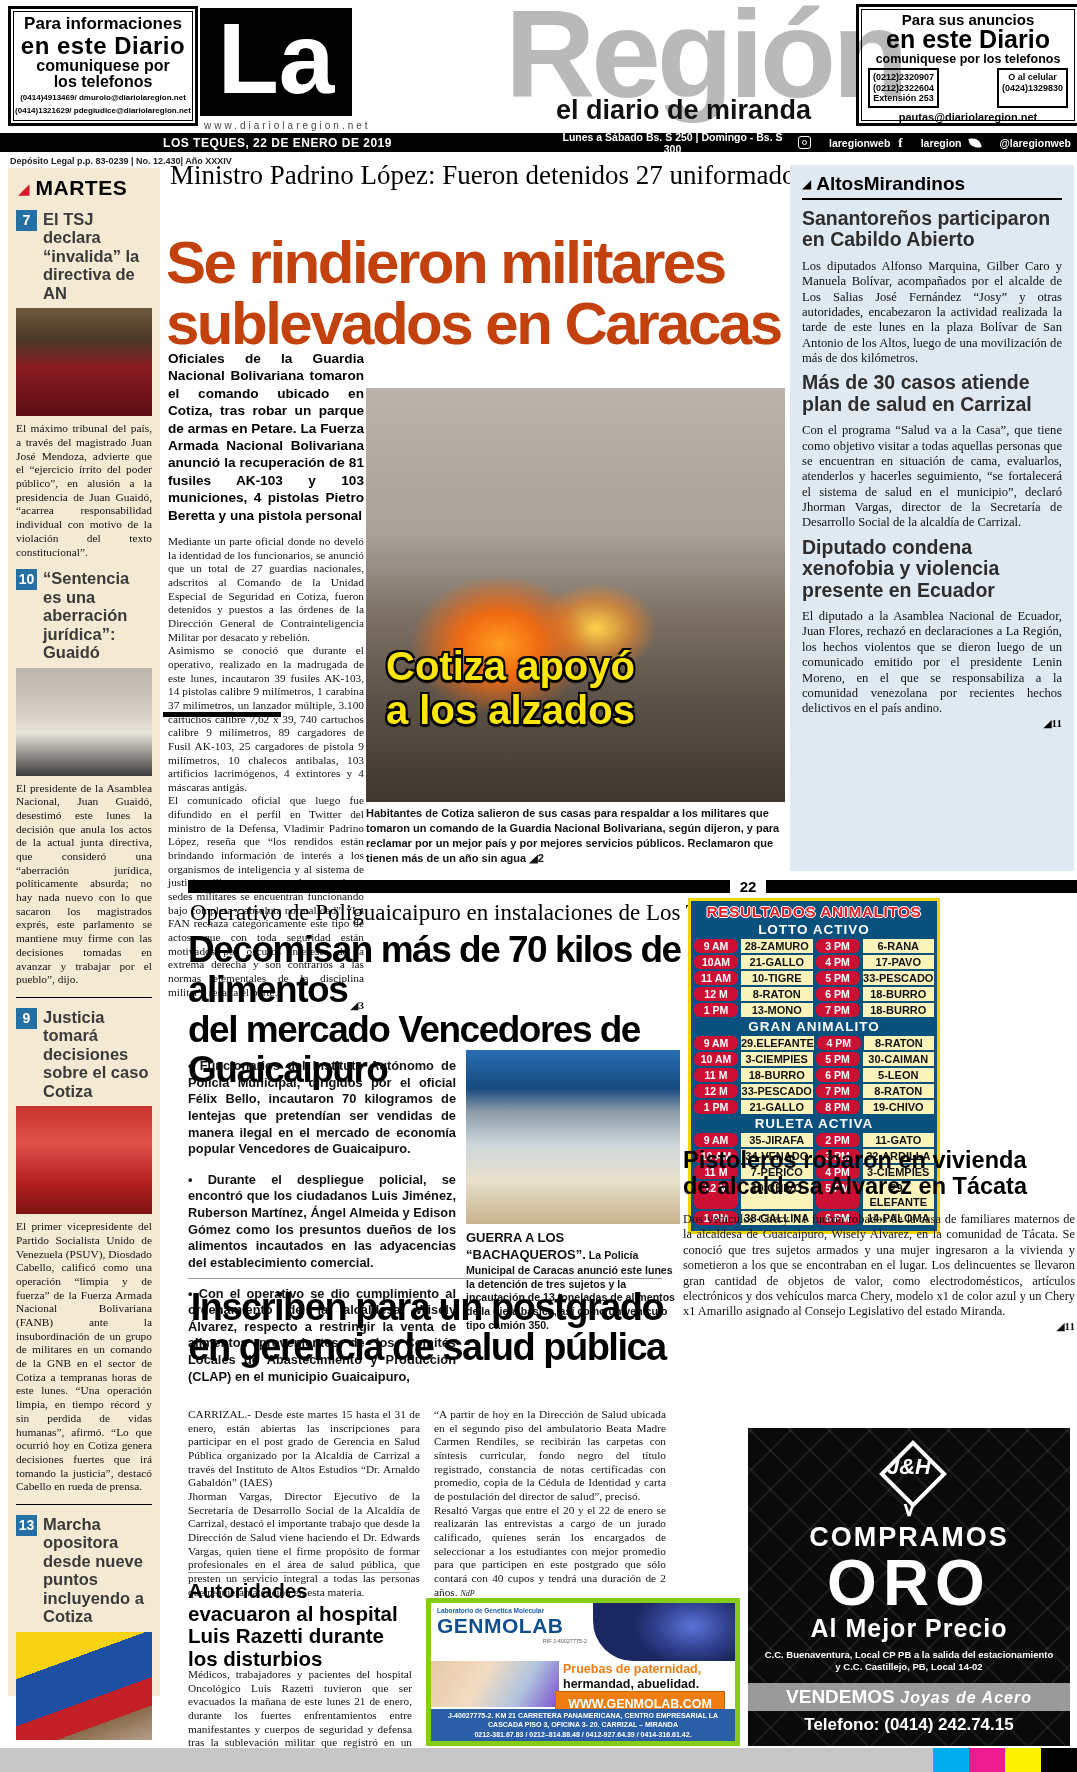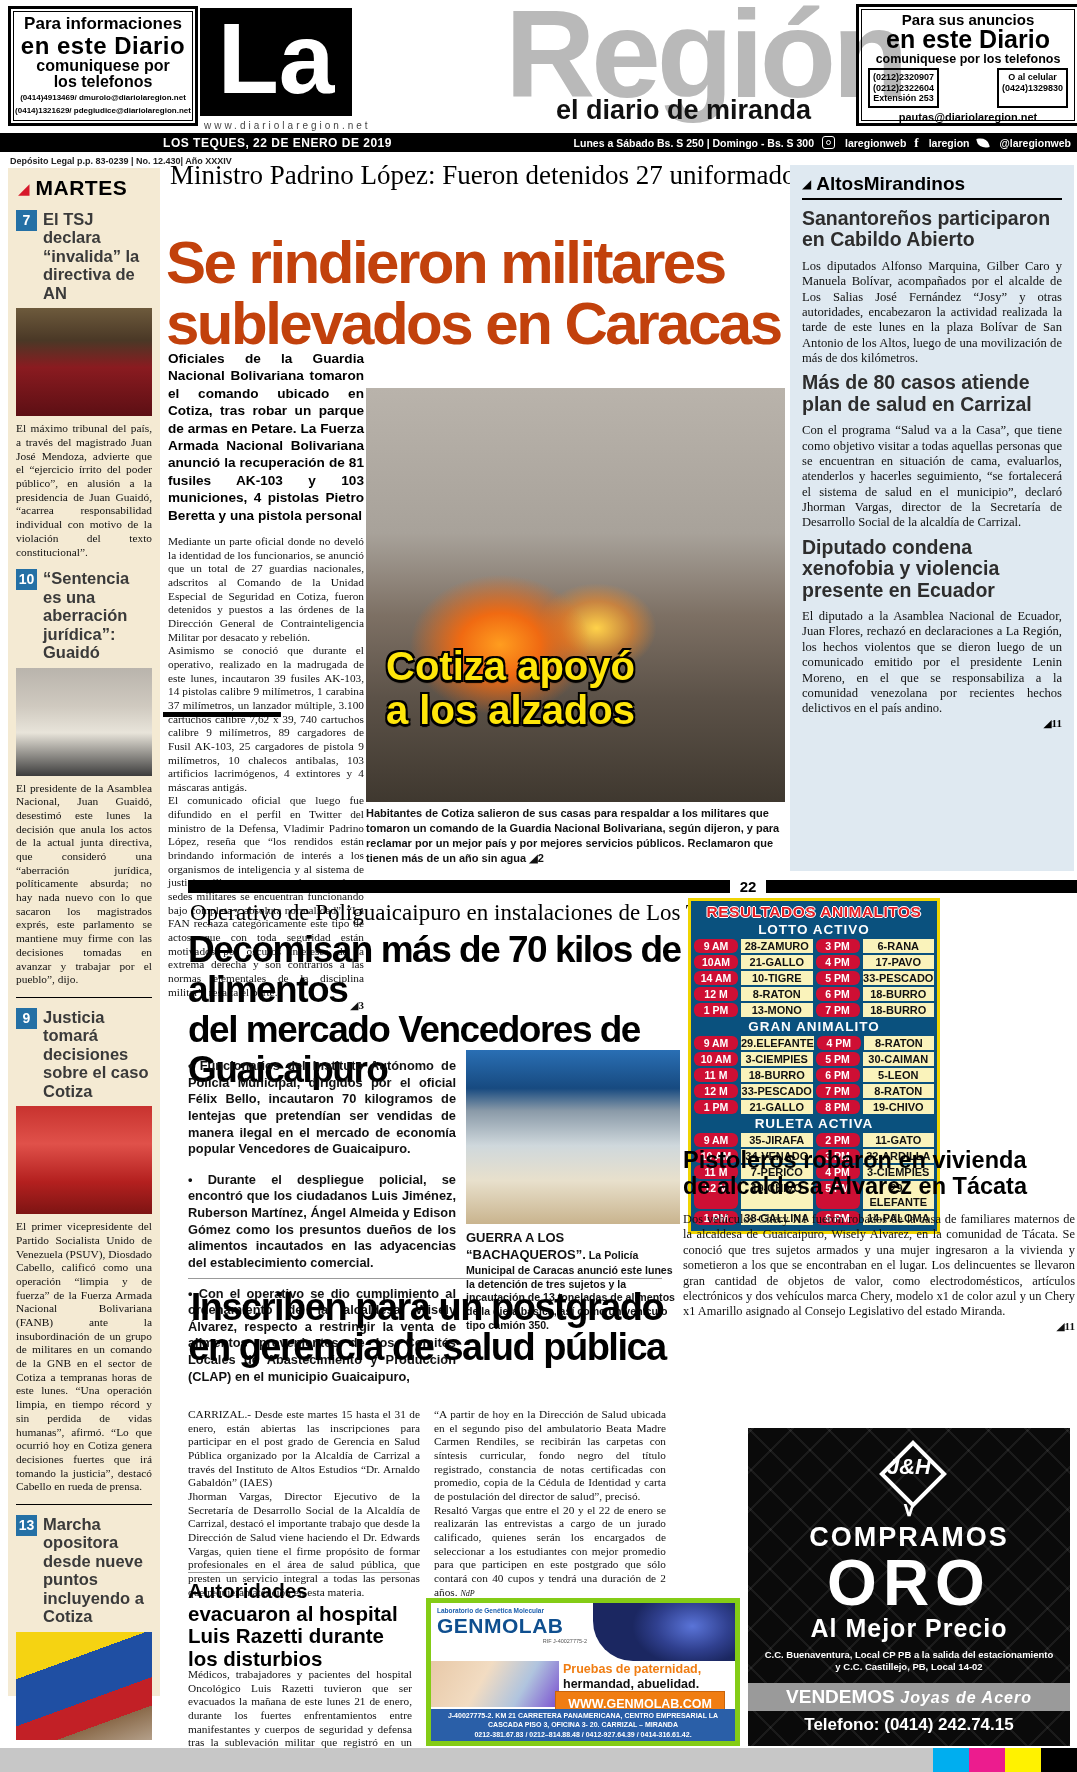--- a/index.html
+++ b/index.html
@@ -31,21 +31,21 @@
   .logo-black{left:200px;top:8px;width:152px;height:108px;background:#000;color:#fff;
               font-weight:bold;font-size:100px;line-height:100px;text-align:center;}
   .logo-gray{left:305px;top:-4px;font-weight:bold;font-size:125px;color:#b9b9b9;letter-spacing:-4px;}
   .logo-url{left:204px;top:120px;font-size:10px;letter-spacing:3px;color:#444;}
   .logo-tag{left:556px;top:95px;font-size:27px;font-weight:bold;color:#111;}
 
   
   .datebar{left:0;top:133px;width:1077px;height:19px;background:#000;color:#fff;display:flex;align-items:center;}
   .db-city{width:555px;text-align:center;font-size:12px;font-weight:bold;letter-spacing:0.5px;}
   .db-right{flex:1;display:flex;align-items:center;justify-content:flex-end;gap:8px;padding-right:6px;font-size:10.5px;font-weight:bold;text-align:center;}
-  .soc{display:flex;align-items:center;gap:10px;}
+  .soc{display:flex;align-items:center;gap:18px;}
   .ig-ic{width:11px;height:11px;border:1.5px solid #fff;border-radius:3px;position:relative;}
   .ig-ic:after{content:"";position:absolute;left:3px;top:3px;width:3px;height:3px;border:1px solid #fff;border-radius:50%;}
   .fb-ic{font-size:13px;font-weight:bold;font-family:"Liberation Serif",serif;}
   .tw-ic{width:12px;height:10px;background:#fff;border-radius:0 80% 0 80%;transform:rotate(-8deg);}
   .deposito{left:10px;top:156px;font-size:9px;font-weight:bold;color:#222;}
 
   
   .rail{left:8px;top:168px;width:152px;height:1528px;background:#f4ead3;padding:4px 8px;box-sizing:border-box;}
   .martes{display:flex;align-items:center;gap:6px;margin:4px 0 10px 2px;}
   .tri-red{color:#d7182a;font-size:15px;line-height:1;}
@@ -309,21 +309,21 @@
   <div class="abs blue-rail">
     <div class="am-head">
       <span class="tri-blk">◢</span>
       <span class="am-title">AltosMirandinos</span>
     </div>
     <div>
       <div class="am-story-t">Sanantoreños participaron en Cabildo Abierto</div>
       <div class="am-body serif just">Los diputados Alfonso Marquina, Gilber Caro y Manuela Bolívar, acompañados por el alcalde de Los Salias José Fernández “Josy” y otras autoridades, encabezaron la actividad realizada la tarde de este lunes en la plaza Bolívar de San Antonio de los Altos, luego de una movilización de más de dos kilómetros.</div>
     </div>
     <div>
-      <div class="am-story-t">Más de 80 casos atiende plan de salud en Carrizal</div>
+      <div class="am-story-t">Más de 30 casos atiende plan de salud en Carrizal</div>
       <div class="am-body serif just">Con el programa “Salud va a la Casa”, que tiene como objetivo visitar a todas aquellas personas que se encuentran en situación de cama, evaluarlos, atenderlos y hacerles seguimiento, “se fortalecerá el sistema de salud en el municipio”, declaró Jhorman Vargas, director de la Secretaría de Desarrollo Social de la alcaldía de Carrizal.</div>
     </div>
     <div>
       <div class="am-story-t">Diputado condena xenofobia y violencia presente en Ecuador</div>
       <div class="am-body serif just">El diputado a la Asamblea Nacional de Ecuador, Juan Flores, rechazó en declaraciones a La Región, los hechos violentos que se dieron luego de un comunicado emitido por el presidente Lenin Moreno, en el que se responsabiliza a la comunidad venezolana por recientes hechos delictivos en el país andino.</div>
       <div class="pref serif">◢11</div>
     </div>
   </div>
 
   <div class="abs bar22">
@@ -354,21 +354,21 @@
         <span class="lt">3 PM</span>
         <span class="lv">6-RANA</span>
       </div>
     <div class="lot-row">
         <span class="lt">10AM</span>
         <span class="lv">21-GALLO</span>
         <span class="lt">4 PM</span>
         <span class="lv">17-PAVO</span>
       </div>
     <div class="lot-row">
-        <span class="lt">14 AM</span>
+        <span class="lt">11 AM</span>
         <span class="lv">10-TIGRE</span>
         <span class="lt">5 PM</span>
         <span class="lv">33-PESCADO</span>
       </div>
     <div class="lot-row">
         <span class="lt">12 M</span>
         <span class="lv">8-RATON</span>
         <span class="lt">6 PM</span>
         <span class="lv">18-BURRO</span>
       </div>

